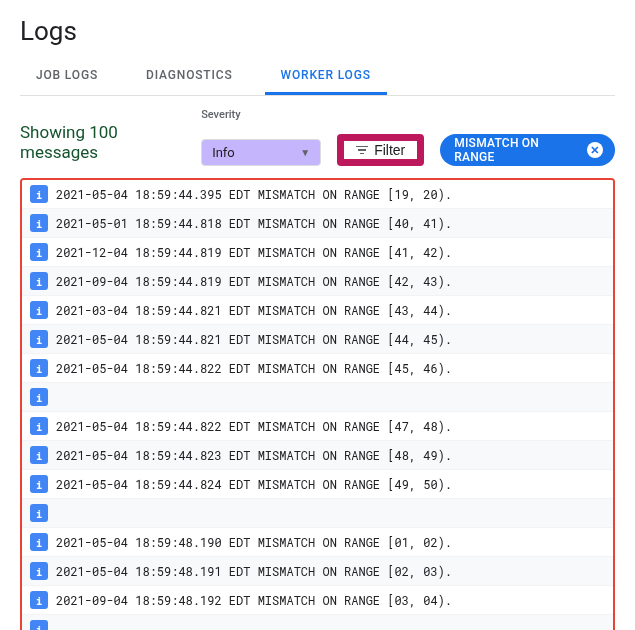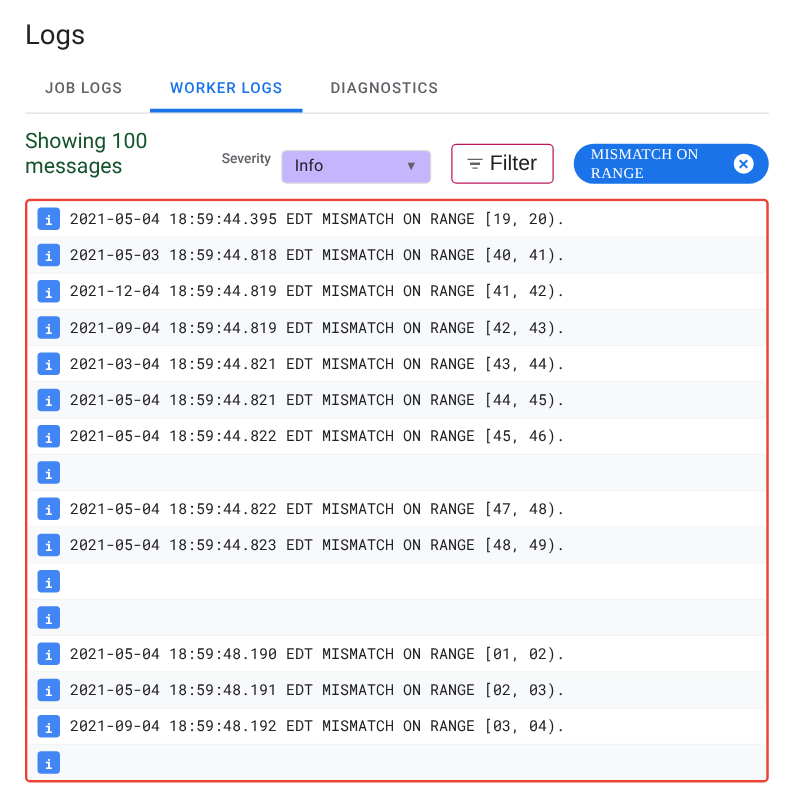--- a/index.html
+++ b/index.html
@@ -9,29 +9,29 @@
       font-size: 13px;
       color: #202124;
       width: 635px;
       min-height: 630px;
       overflow: hidden;
     }
     .page-header {
       padding: 16px 20px 0 20px;
     }
     .page-title {
-      font-size: 22px;
+      font-size: 26px;
       font-weight: 400;
       color: #202124;
       margin-bottom: 12px;
     }
     .tabs {
       display: flex;
       border-bottom: 1px solid #e0e0e0;
-      gap: 6px;
+      gap: 16px;
     }
     .tab {
       padding: 10px 16px;
       font-size: 12px;
       font-weight: 500;
       letter-spacing: 0.07em;
       color: #5f6368;
       cursor: pointer;
       border-bottom: 3px solid transparent;
       text-transform: uppercase;
@@ -47,21 +47,22 @@
       gap: 16px;
     }
     .showing-text {
       font-size: 17px;
       color: #14532d;
       align-self: flex-end;
       padding-bottom: 4px;
     }
     .severity-group {
       display: flex;
-      gap: 8px;
+      flex-direction: column;
+      gap: 18px;
     }
     .severity-label {
       font-size: 11px;
       color: #5f6368;
       font-weight: 500;
     }
     .severity-select {
       display: flex;
       align-items: center;
       border: 1px solid #dadce0;
@@ -77,25 +78,25 @@
     .severity-select .chevron {
       color: #5f6368;
       font-size: 10px;
       margin-left: 8px;
     }
     .filter-btn {
       display: flex;
       align-items: center;
       gap: 6px;
       padding: 6px 12px;
-      border: 1px solid #be185d;
+      border: 7px solid #be185d;
       border-radius: 4px;
       background: #fff;
       cursor: pointer;
-      font-size: 17px;
+      font-size: 14px;
       color: #202124;
       align-self: flex-end;
       height: 32px;
       justify-content: space-between;
     }
     .filter-icon {
       display: flex;
       flex-direction: column;
       gap: 2px;
       align-items: center;
@@ -114,21 +115,20 @@
       gap: 18px;
       background: #1a73e8;
       color: #fff;
       border-radius: 20px;
       padding: 5px 12px 5px 14px;
       font-size: 12px;
       font-weight: 500;
       align-self: flex-end;
       height: 32px;
       letter-spacing: 0.02em;
-      font-family: Liberation Serif, serif;
     }
     .mismatch-close {
       display: flex;
       align-items: center;
       justify-content: center;
       background: #fff;
       color: #1a73e8;
       border-radius: 50%;
       width: 16px;
       height: 16px;
@@ -180,22 +180,22 @@
       font-size: 12px;
     }
   </style>
 </head>
 <body>
 
 <div class="page-header">
   <h1 class="page-title">Logs</h1>
   <div class="tabs">
     <div class="tab">JOB LOGS</div>
+    <div class="tab">DIAGNOSTICS</div>
     <div class="tab active">WORKER LOGS</div>
-    <div class="tab">DIAGNOSTICS</div>
   </div>
 </div>
 
 <div class="toolbar">
   <span class="showing-text">Showing 100 messages</span>
   <div class="severity-group">
     <span class="severity-label">Severity</span>
     <div class="severity-select">
       <span>Info</span>
       <span class="chevron">▼</span>
@@ -215,21 +215,21 @@
   </div>
 </div>
 
 <div class="log-container" id="log-list">
 <div class="log-row">
       <div class="info-badge">i</div>
       <span class="log-text">2021-05-04 18:59:44.395 EDT  MISMATCH ON RANGE [19, 20).</span>
     </div>
     <div class="log-row">
       <div class="info-badge">i</div>
-      <span class="log-text">2021-05-03 18:59:44.818 EDT  MISMATCH ON RANGE [40, 41).</span>
+      <span class="log-text">2021-05-01 18:59:44.818 EDT  MISMATCH ON RANGE [40, 41).</span>
     </div>
     <div class="log-row">
       <div class="info-badge">i</div>
       <span class="log-text">2021-12-04 18:59:44.819 EDT  MISMATCH ON RANGE [41, 42).</span>
     </div>
     <div class="log-row">
       <div class="info-badge">i</div>
       <span class="log-text">2021-09-04 18:59:44.819 EDT  MISMATCH ON RANGE [42, 43).</span>
     </div>
     <div class="log-row">
@@ -250,20 +250,21 @@
     <div class="log-row">
       <div class="info-badge">i</div>
       <span class="log-text">2021-05-04 18:59:44.822 EDT  MISMATCH ON RANGE [47, 48).</span>
     </div>
     <div class="log-row">
       <div class="info-badge">i</div>
       <span class="log-text">2021-05-04 18:59:44.823 EDT  MISMATCH ON RANGE [48, 49).</span>
     </div>
     <div class="log-row">
       <div class="info-badge">i</div>
+      <span class="log-text">2021-05-04 18:59:44.824 EDT  MISMATCH ON RANGE [49, 50).</span>
     </div>
     <div class="log-row">
       <div class="info-badge">i</div>
     </div>
     <div class="log-row">
       <div class="info-badge">i</div>
       <span class="log-text">2021-05-04 18:59:48.190 EDT  MISMATCH ON RANGE [01, 02).</span>
     </div>
     <div class="log-row">
       <div class="info-badge">i</div>

